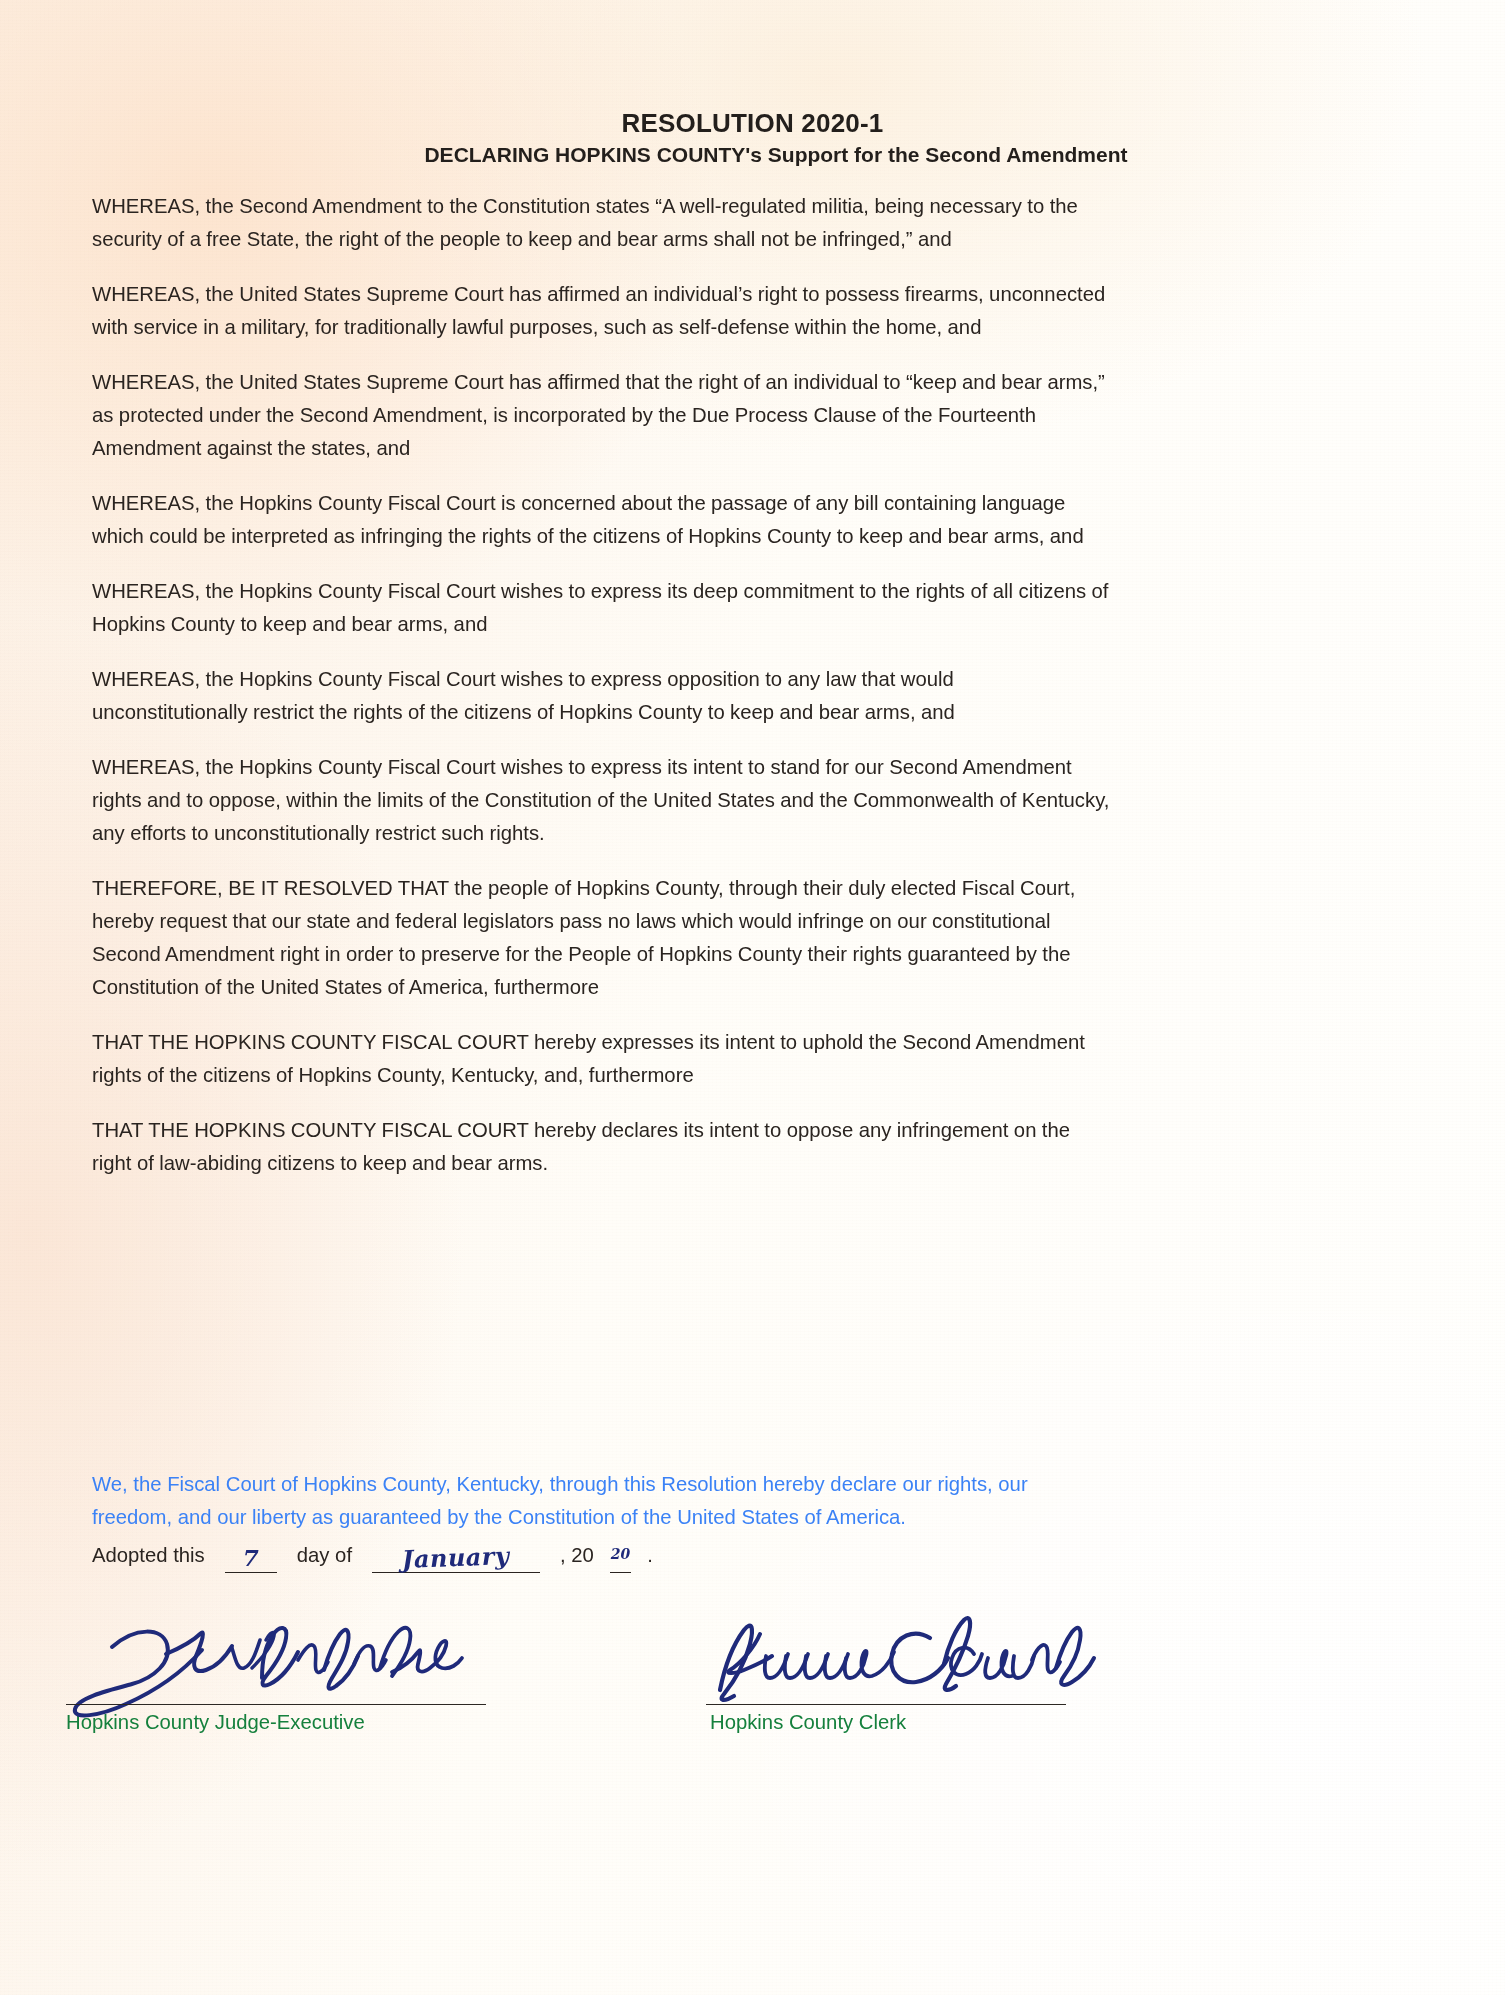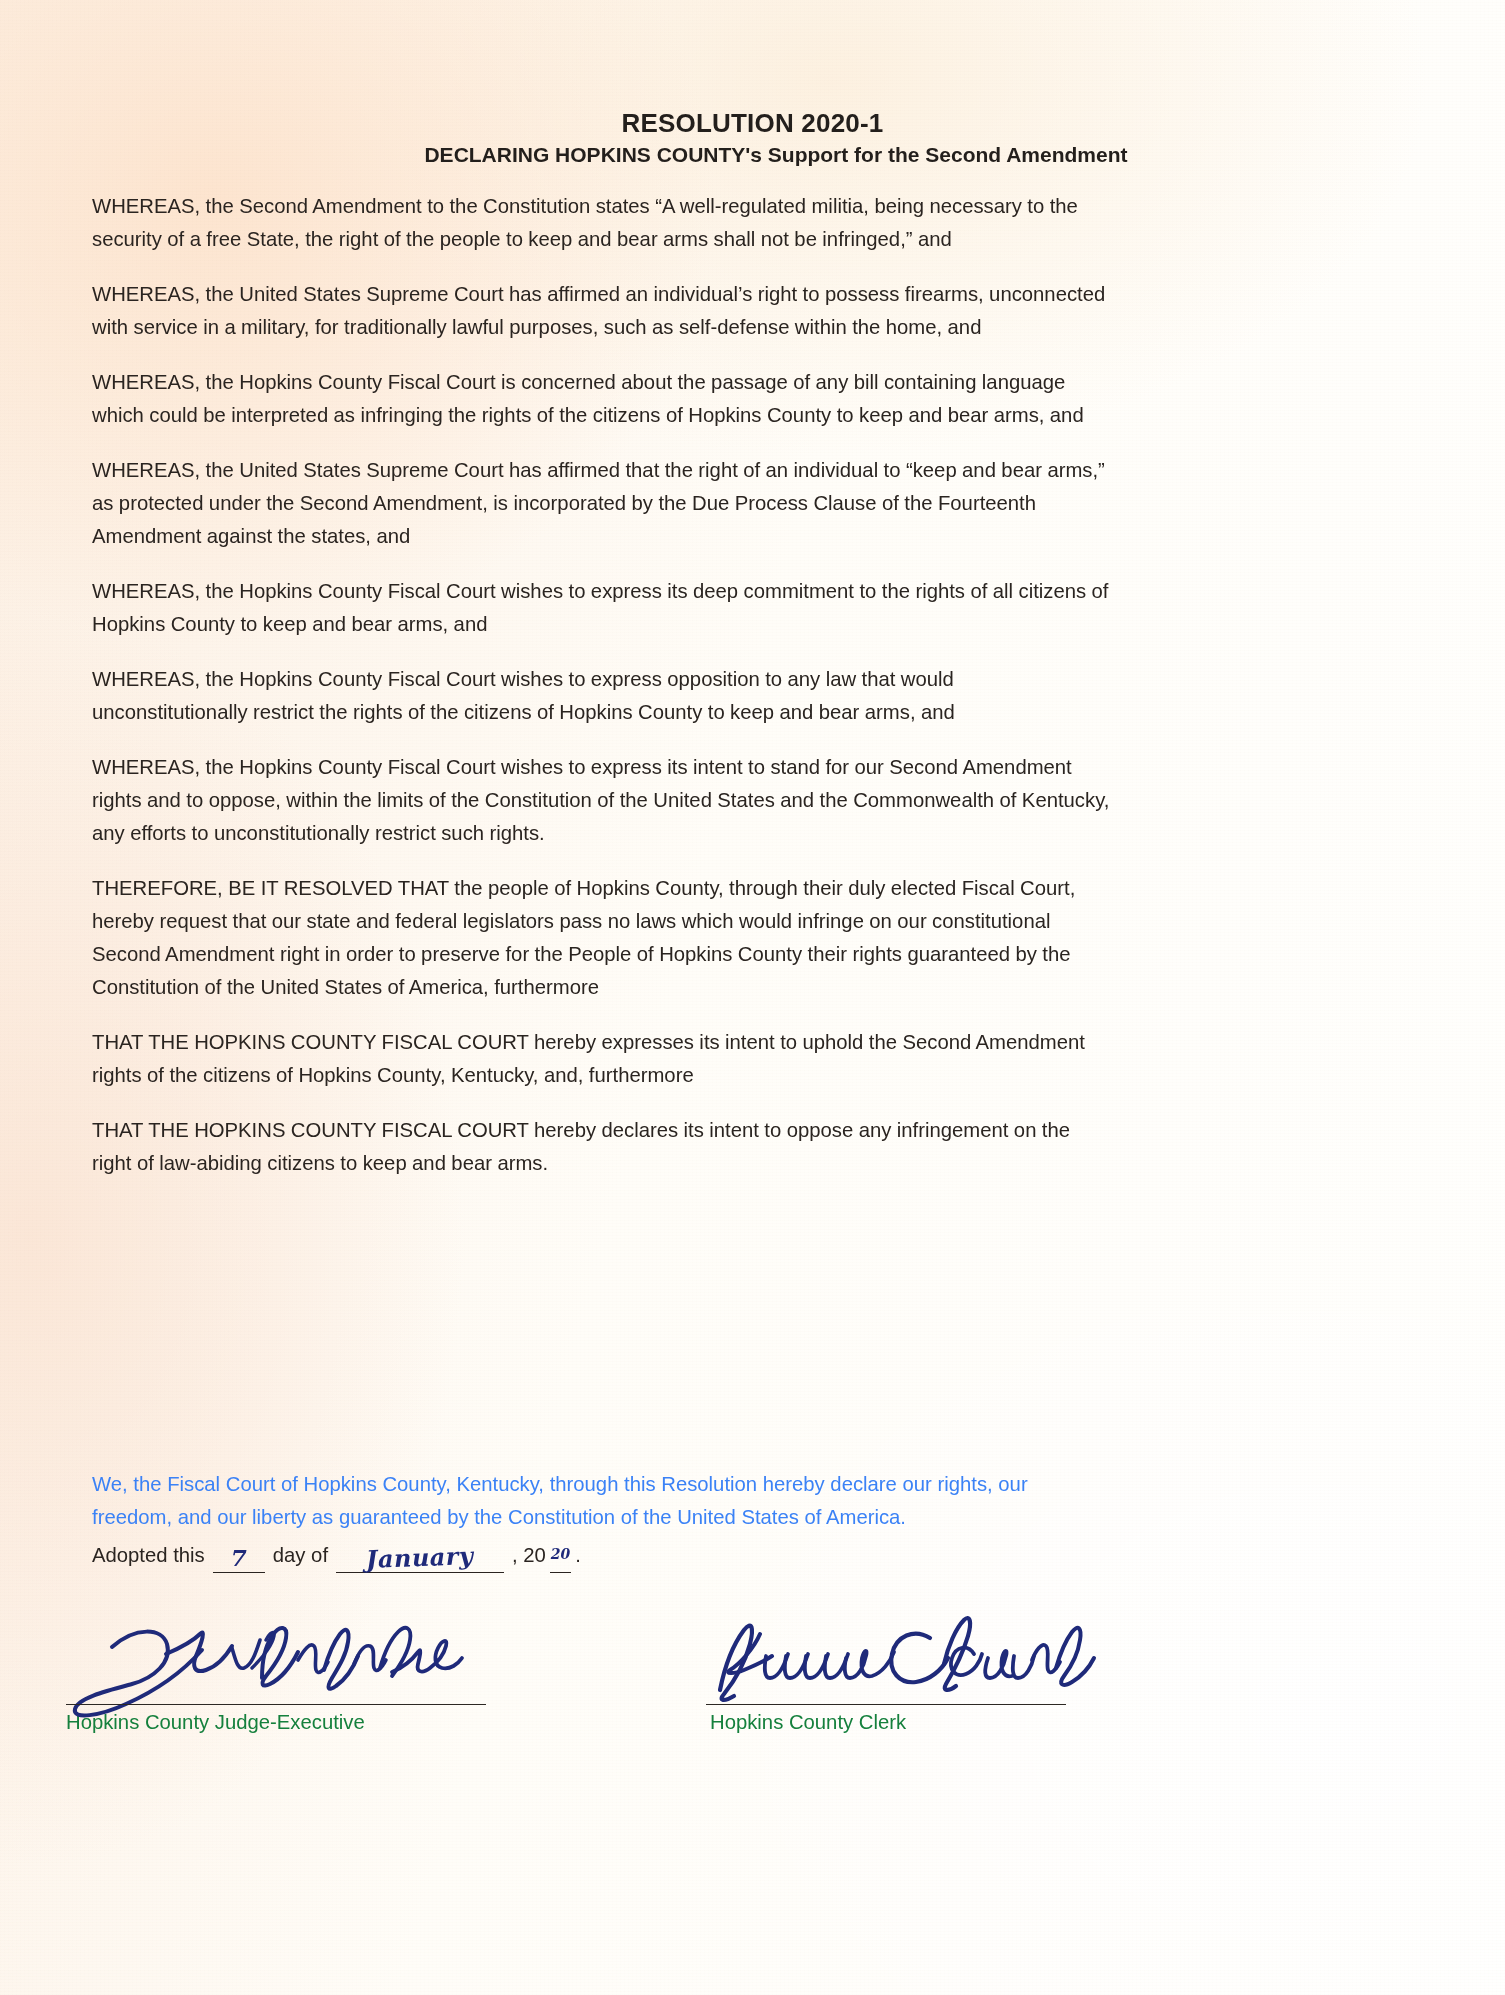--- a/index.html
+++ b/index.html
@@ -99,21 +99,21 @@
     line-height: 33px;
     color: #3b82f6;
   }
 
   .adopted-line {
     font-size: 20.3px;
     line-height: 36px;
     color: #2a2420;
     display: flex;
     align-items: flex-end;
-    gap: 4px;
+    gap: 16px;
     white-space: pre;
   }
   .ink {
     color: #1f2a7a;
     font-family: "DejaVu Serif", serif;
     font-style: italic;
     font-weight: bold;
   }
   .blank-short {
     display: inline-block;
@@ -189,22 +189,22 @@
   <div class="paper-grain"></div>
 
   <div class="content">
 
     <div class="doc-title">RESOLUTION 2020-1</div>
     <div class="doc-subtitle">DECLARING HOPKINS COUNTY's Support for the Second Amendment</div>
 
     <div class="body-block">
       <p class="para">WHEREAS, the Second Amendment to the Constitution states “A well-regulated militia, being necessary to the security of a free State, the right of the people to keep and bear arms shall not be infringed,” and</p>
       <p class="para">WHEREAS, the United States Supreme Court has affirmed an individual’s right to possess firearms, unconnected with service in a military, for traditionally lawful purposes, such as self-defense within the home, and</p>
+      <p class="para">WHEREAS, the United States Supreme Court has affirmed that the right of an individual to “keep and bear arms,” as protected under the Second Amendment, is incorporated by the Due Process Clause of the Fourteenth Amendment against the states, and</p>
       <p class="para">WHEREAS, the Hopkins County Fiscal Court is concerned about the passage of any bill containing language which could be interpreted as infringing the rights of the citizens of Hopkins County to keep and bear arms, and</p>
-      <p class="para">WHEREAS, the United States Supreme Court has affirmed that the right of an individual to “keep and bear arms,” as protected under the Second Amendment, is incorporated by the Due Process Clause of the Fourteenth Amendment against the states, and</p>
       <p class="para">WHEREAS, the Hopkins County Fiscal Court wishes to express its deep commitment to the rights of all citizens of Hopkins County to keep and bear arms, and</p>
       <p class="para">WHEREAS, the Hopkins County Fiscal Court wishes to express opposition to any law that would unconstitutionally restrict the rights of the citizens of Hopkins County to keep and bear arms, and</p>
       <p class="para">WHEREAS, the Hopkins County Fiscal Court wishes to express its intent to stand for our Second Amendment rights and to oppose, within the limits of the Constitution of the United States and the Commonwealth of Kentucky, any efforts to unconstitutionally restrict such rights.</p>
       <p class="para">THEREFORE, BE IT RESOLVED THAT the people of Hopkins County, through their duly elected Fiscal Court, hereby request that our state and federal legislators pass no laws which would infringe on our constitutional Second Amendment right in order to preserve for the People of Hopkins County their rights guaranteed by the Constitution of the United States of America, furthermore</p>
       <p class="para">THAT THE HOPKINS COUNTY FISCAL COURT hereby expresses its intent to uphold the Second Amendment rights of the citizens of Hopkins County, Kentucky, and, furthermore</p>
       <p class="para">THAT THE HOPKINS COUNTY FISCAL COURT hereby declares its intent to oppose any infringement on the right of law-abiding citizens to keep and bear arms.</p>
     </div>
 
     <div class="closing-block">
       <div class="closing-line">We, the Fiscal Court of Hopkins County, Kentucky, through this Resolution hereby declare our rights, our</div>

